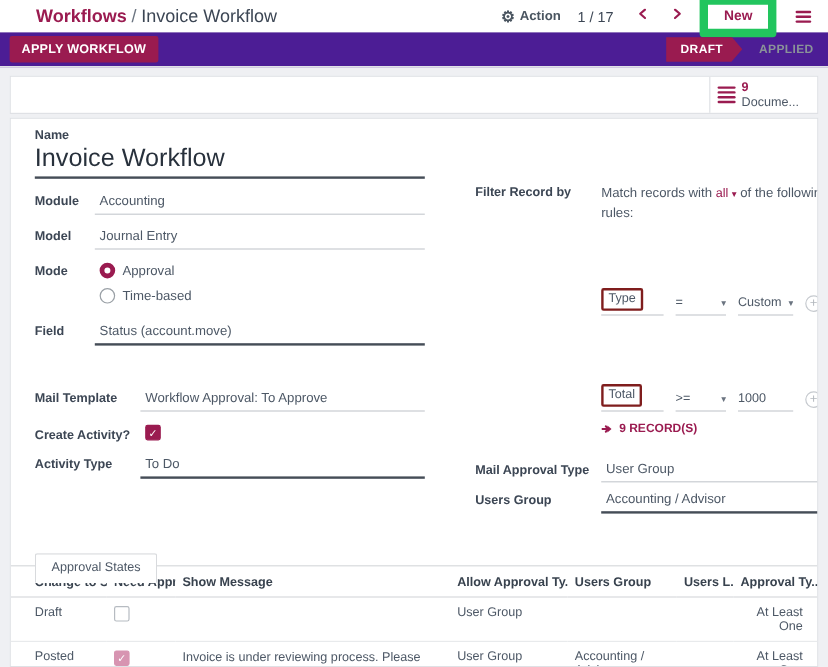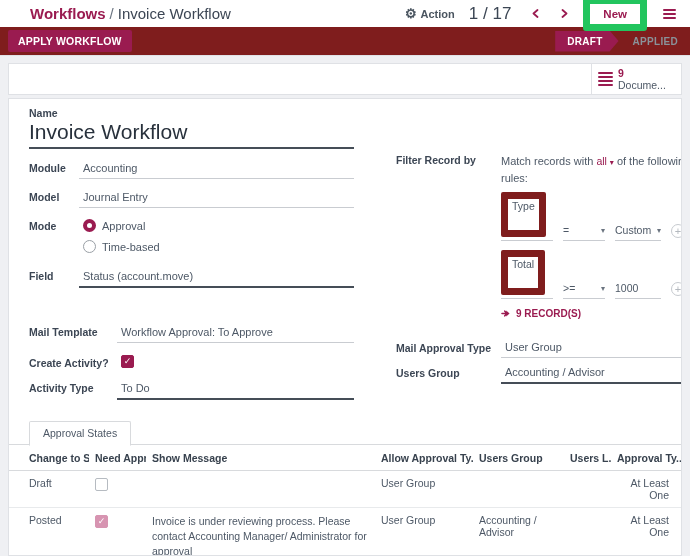--- a/index.html
+++ b/index.html
@@ -7,29 +7,29 @@
   body { font-family:"Liberation Sans", sans-serif; background:#eff0f3; color:#4d5866; font-size:11px; }
 
   
   .navbar { height:27px; background:#fff; display:flex; align-items:center; justify-content:space-between; padding:0 12px 0 10px; }
   .breadcrumb { font-size:15px; color:#3c4654; white-space:nowrap; }
   .breadcrumb .root { color:#9a1b50; font-weight:600; cursor:pointer;margin-left:20px; }
   .breadcrumb .sep { color:#6b7480; margin:0 4px; }
   .nav-right { display:flex; align-items:center; gap:14px; }
   .action-menu { display:flex; align-items:center; gap:4px; color:#4a5560; font-weight:700; font-size:11px; cursor:pointer; }
   .gear { font-size:13px; line-height:1; color:#4a5560; }
-  .pager { display:flex; align-items:center; gap:20px; font-size:17px; color:#3c4654; }
+  .pager { display:flex; align-items:flex-start; gap:20px; font-size:12px; color:#3c4654; }
   .chev { width:9px; height:9px; display:inline-block; cursor:pointer; }
   .chev svg { display:block; }
   .new-btn { border:7px solid #22c55e; color:#9a1b50; background:#fff; font-weight:700; font-size:11.5px; padding:4px 13px; border-radius:3px; cursor:pointer; }
   .hamburger { display:flex; flex-direction:column; gap:2px; cursor:pointer; padding:2px; }
   .hamburger i { display:block; width:13px; height:2px; background:#9a1b50; border-radius:1px; }
 
   
-  .action-bar { height:29px; background:#7f1d1d; border-bottom:1px solid #e0e2e6; display:flex; align-items:center; justify-content:space-between; padding:0 12px 0 8px; }
+  .action-bar { height:29px; background:#4c1d95; border-bottom:1px solid #e0e2e6; display:flex; align-items:center; justify-content:space-between; padding:0 12px 0 8px; }
   .apply-btn { background:#9a1b50; color:#fff; font-weight:700; font-size:10.5px; letter-spacing:.2px; padding:5px 10px; border:none; border-radius:2px; cursor:pointer; }
   .statusbar { display:flex; align-items:center; gap:14px; }
   .status-arrow { background:#9a1b50; color:#fff; font-weight:700; font-size:10px; letter-spacing:.3px; padding:5px 16px 5px 12px; clip-path:polygon(0 0, calc(100% - 9px) 0, 100% 50%, calc(100% - 9px) 100%, 0 100%); cursor:pointer; }
   .status-plain { color:#8a9299; font-weight:700; font-size:10px; letter-spacing:.3px; cursor:pointer; }
 
   .gap { height:7px; }
 
   .container { margin:0 8px; display:flex; flex-direction:column; height:493px; }
 
   
@@ -75,30 +75,30 @@
   .rrow .flabel { width:105px; flex:none; font-size:10.5px; font-weight:700; color:#3c4654; padding-top:1px; }
   .rwidget { flex:1; }
   .match-line { font-size:11px; color:#4d5866; width:200px; line-height:1.5; margin-bottom:6px; }
   .all-select { color:#9a1b50; cursor:pointer; font-size:10.5px; }
   .caret { font-size:8px; color:#6b7480; }
   .all-select .caret { color:#9a1b50; }
 
   .rule-row { display:flex; align-items:flex-end; gap:10px; margin-bottom:9px; }
   .rule-cell { border-bottom:1px solid #c9ccd1; padding-bottom:3px; }
   .rule-field { width:52px; }
-  .field-tag { display:inline-block; border:7px solid #7f1d1d; border-radius:2px; padding:1px 4px 18px 4px; font-size:10.5px; color:#4d5866; cursor:pointer; }
+  .field-tag { display:inline-block; border:2px solid #7f1d1d; border-radius:2px; padding:1px 4px 2px 4px; font-size:10.5px; color:#4d5866; cursor:pointer;margin-top:48px; }
   .rule-op { width:42px; display:flex; justify-content:space-between; align-items:center; padding-bottom:4px; font-size:10.5px; cursor:pointer; }
   .rule-val { width:46px; display:flex; justify-content:space-between; align-items:center; padding-bottom:4px; font-size:10.5px; cursor:text; overflow:hidden; white-space:nowrap; }
   .plus-circle { width:14px; height:14px; border:1px solid #c6cacf; border-radius:50%; color:#b3b8be; font-size:11px; line-height:12px; text-align:center; cursor:pointer; margin-bottom:3px; flex:none; }
   .records-link { display:flex; align-items:center; gap:5px; color:#9a1b50; font-weight:700; font-size:10px; margin:2px 0 14px 0; cursor:pointer; }
   .records-link svg { display:block; }
 
   
   .notebook { margin-top:10px; border-bottom:1px solid #d8dadd; padding-left:20px; flex:none; }
-  .tab { display:inline-block; background:#fff; border:1px solid #d8dadd; border-bottom:1px solid #fff; border-radius:2px 2px 0 0; padding:5px 13px 6px 13px; font-size:10.5px; color:#4d5866; position:relative; top:2px; cursor:pointer; }
+  .tab { display:inline-block; background:#fff; border:1px solid #d8dadd; border-bottom:1px solid #fff; border-radius:2px 2px 0 0; padding:5px 13px 6px 13px; font-size:10.5px; color:#4d5866; position:relative; top:15px; cursor:pointer; }
 
   
   table { border-collapse:collapse; width:100%; table-layout:fixed; font-size:10.5px; }
   th { text-align:left; font-weight:700; color:#38424e; padding:7px 6px 6px 6px; border-bottom:1px solid #d8dadd; overflow:hidden; white-space:nowrap; cursor:pointer; }
   td { padding:6px 6px; border-bottom:1px solid #e8eaec; color:#4d5866; vertical-align:top; overflow:hidden; cursor:pointer; }
   th.c1, td.c1 { padding-left:20px; }
   th.c7, td.c7 { text-align:right; padding-right:14px; }
   td .cb { margin-top:1px; }
   .msg { line-height:1.45; }
 </style>

